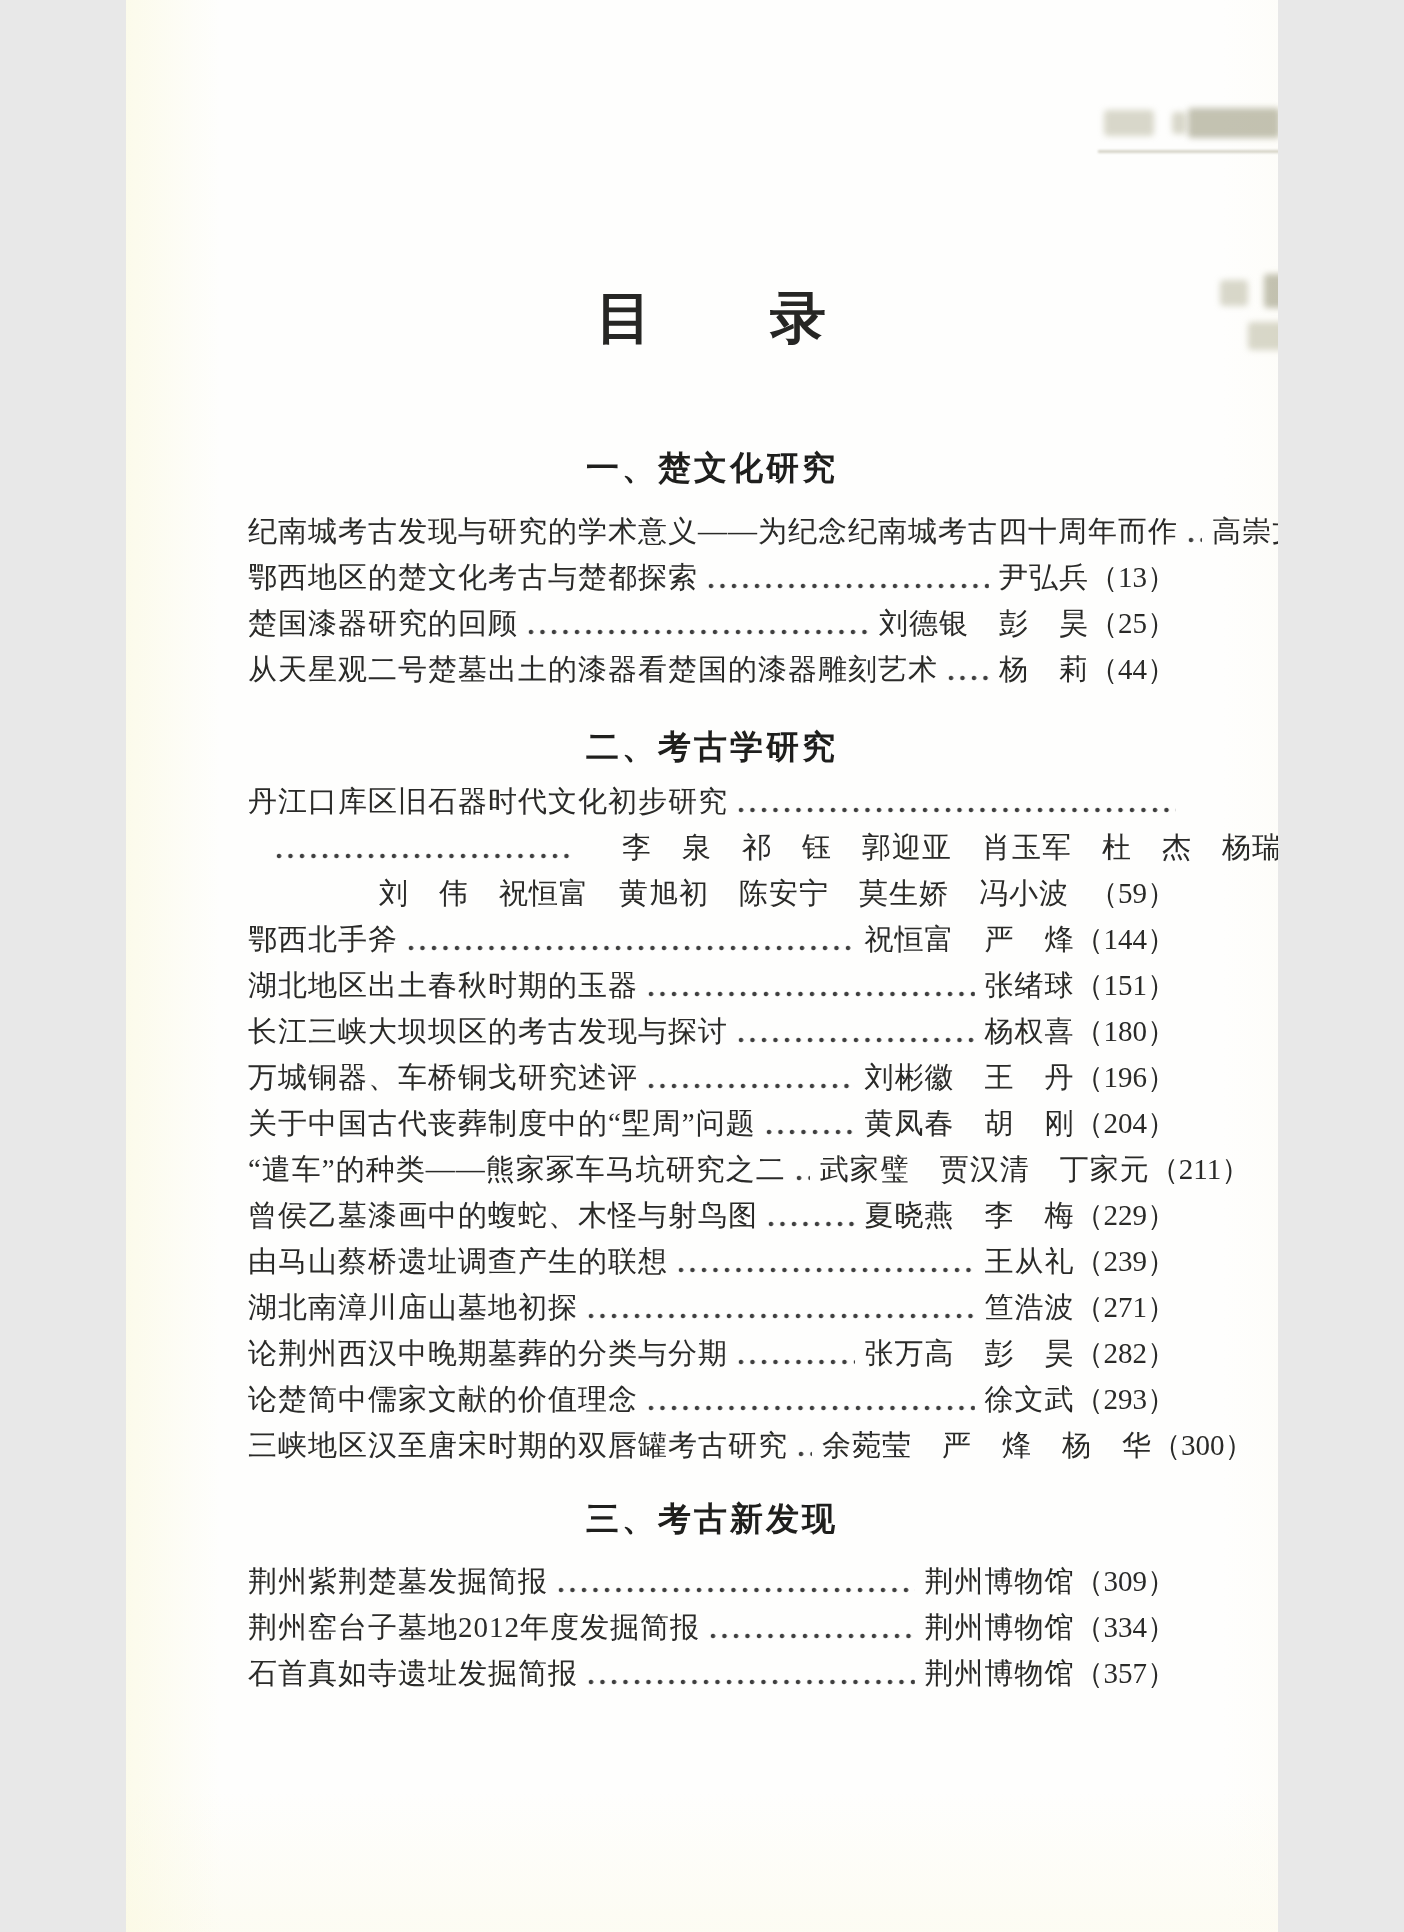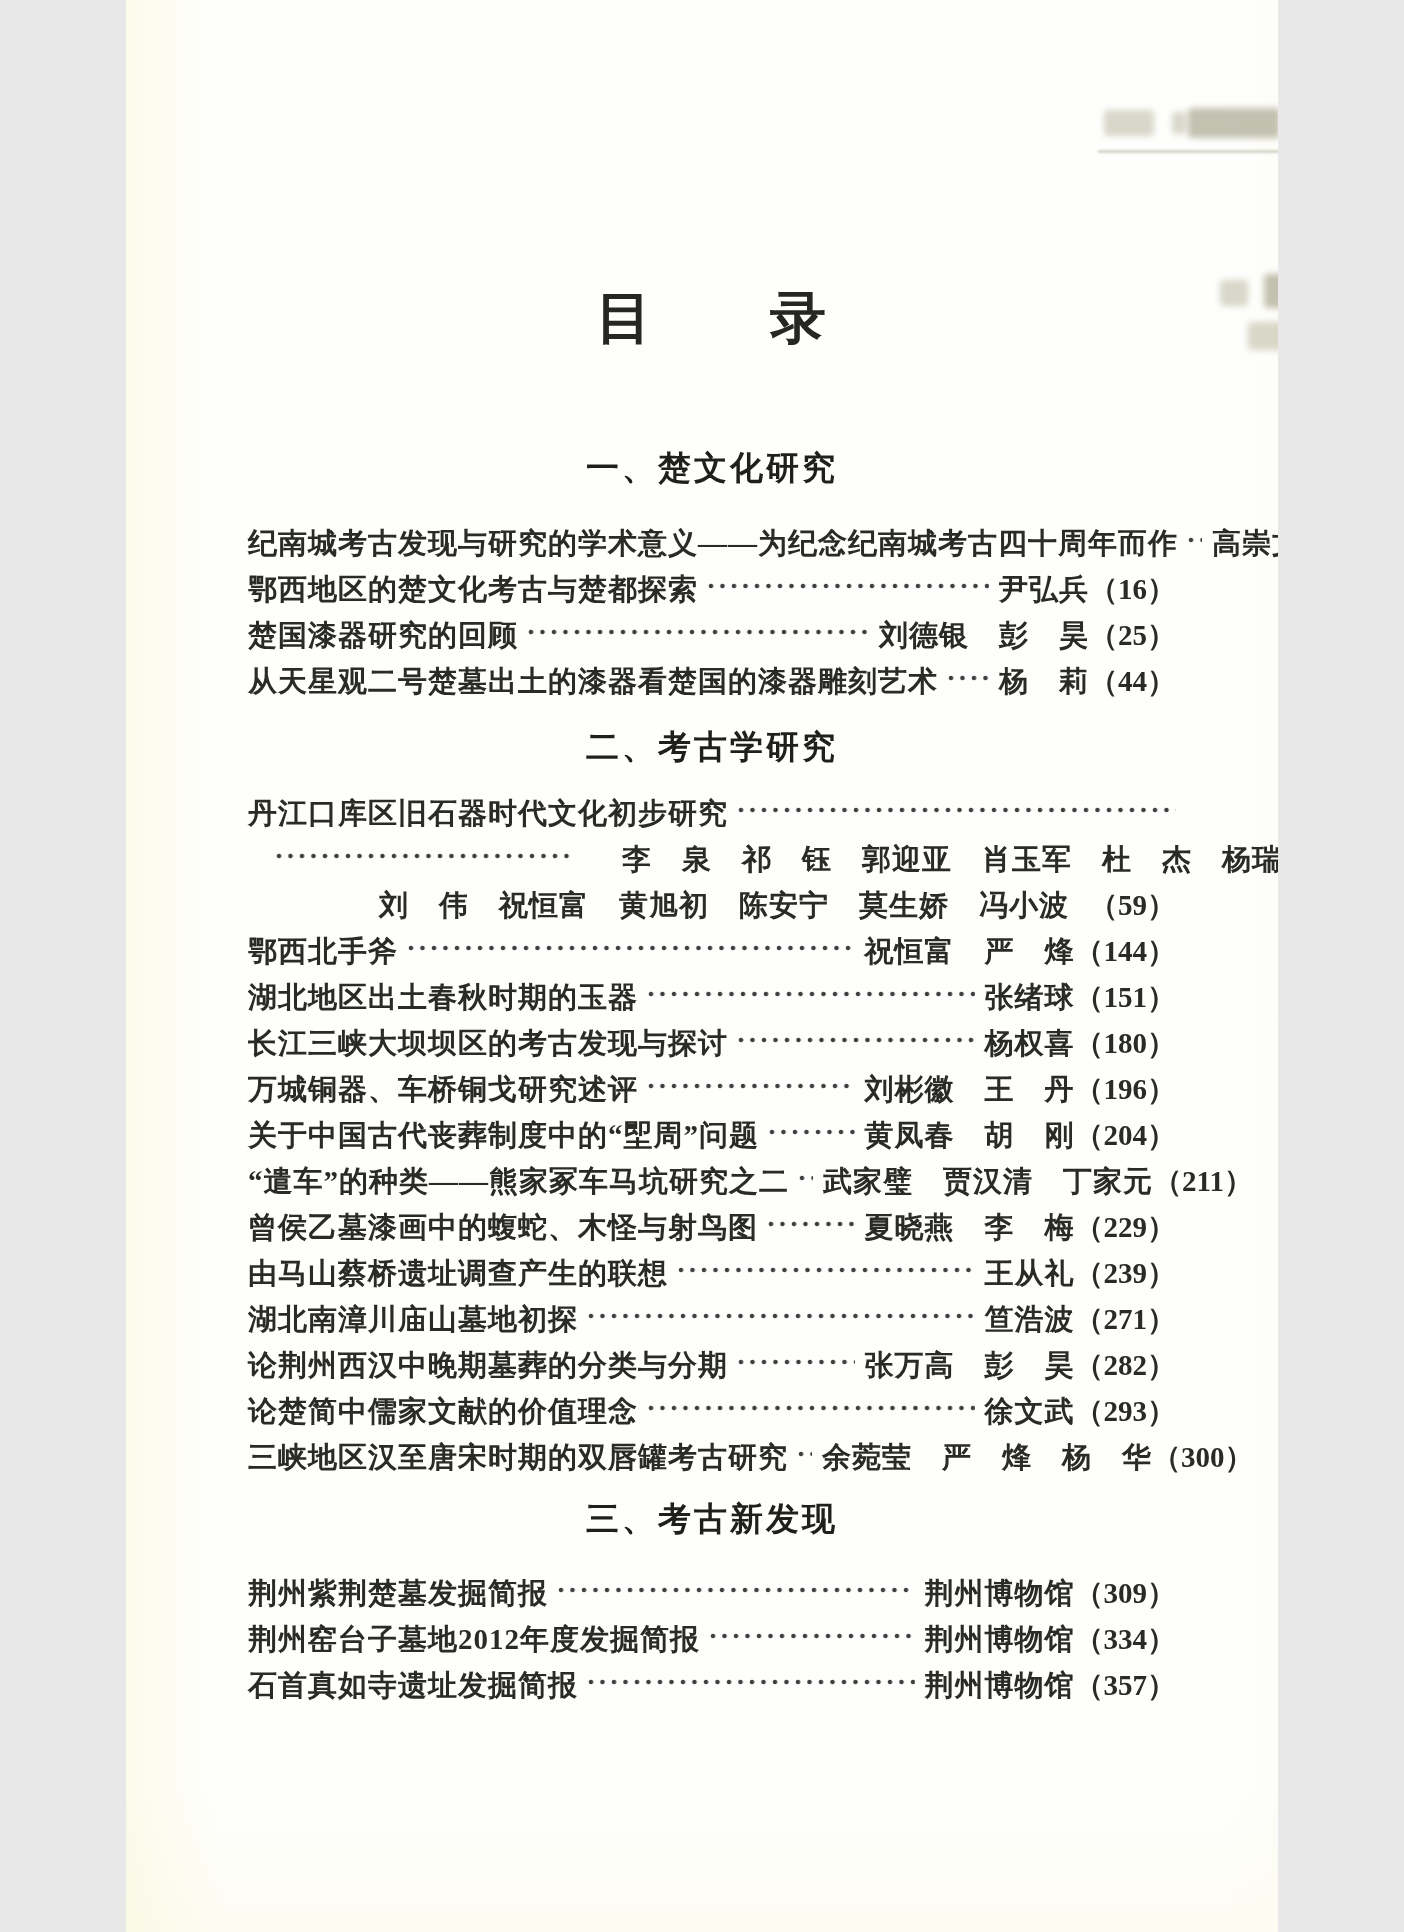--- a/index.html
+++ b/index.html
@@ -40,25 +40,24 @@
     letter-spacing:3px;
     white-space:pre;
   }
   .toc-sections > .section-header:nth-child(1) { margin-top:104px;font-family:Liberation Mono, monospace; }
   .toc-sections > .section-header:nth-child(5) { margin-top:26px; }
   .toc-list { margin-top:18px; }
   .toc-sections > .toc-list:nth-child(2) { margin-top:24px; }
   .toc-sections > .toc-list:nth-child(6) { margin-top:26px; }
   .entry-row {
     display:flex;
-    align-items:flex-end;
+    align-items:flex-start;
     height:46px;
     font-size:29px;
     line-height:34px;
-    font-weight:bold;
   }
   .entry-title { flex:0 0 auto; white-space:pre; letter-spacing:1px; }
   .leader {
     flex:1 1 20px;
     min-width:16px;
     height:46px;
     margin:0 10px 0 8px;
     background-image:radial-gradient(circle at 5px 26px, #3e3e3e 1.8px, rgba(0,0,0,0) 2.7px);
     background-size:11.5px 46px;
     background-repeat:repeat-x;
@@ -102,21 +101,21 @@
         <div class="section-header">一、楚文化研究</div>
         <div class="toc-list">
           <div class="entry-row">
             <span class="entry-title">纪南城考古发现与研究的学术意义——为纪念纪南城考古四十周年而作</span>
             <span class="leader"></span>
             <span class="entry-right"><span class="entry-authors">高崇文</span><span class="entry-page">（3）</span></span>
           </div>
           <div class="entry-row">
             <span class="entry-title">鄂西地区的楚文化考古与楚都探索</span>
             <span class="leader"></span>
-            <span class="entry-right"><span class="entry-authors">尹弘兵</span><span class="entry-page">（16）</span></span>
+            <span class="entry-right"><span class="entry-authors">尹弘兵</span><span class="entry-page">（13）</span></span>
           </div>
           <div class="entry-row">
             <span class="entry-title">楚国漆器研究的回顾</span>
             <span class="leader"></span>
             <span class="entry-right"><span class="entry-authors">刘德银　彭　昊</span><span class="entry-page">（25）</span></span>
           </div>
           <div class="entry-row">
             <span class="entry-title">从天星观二号楚墓出土的漆器看楚国的漆器雕刻艺术</span>
             <span class="leader"></span>
             <span class="entry-right"><span class="entry-authors">杨　莉</span><span class="entry-page">（44）</span></span>

